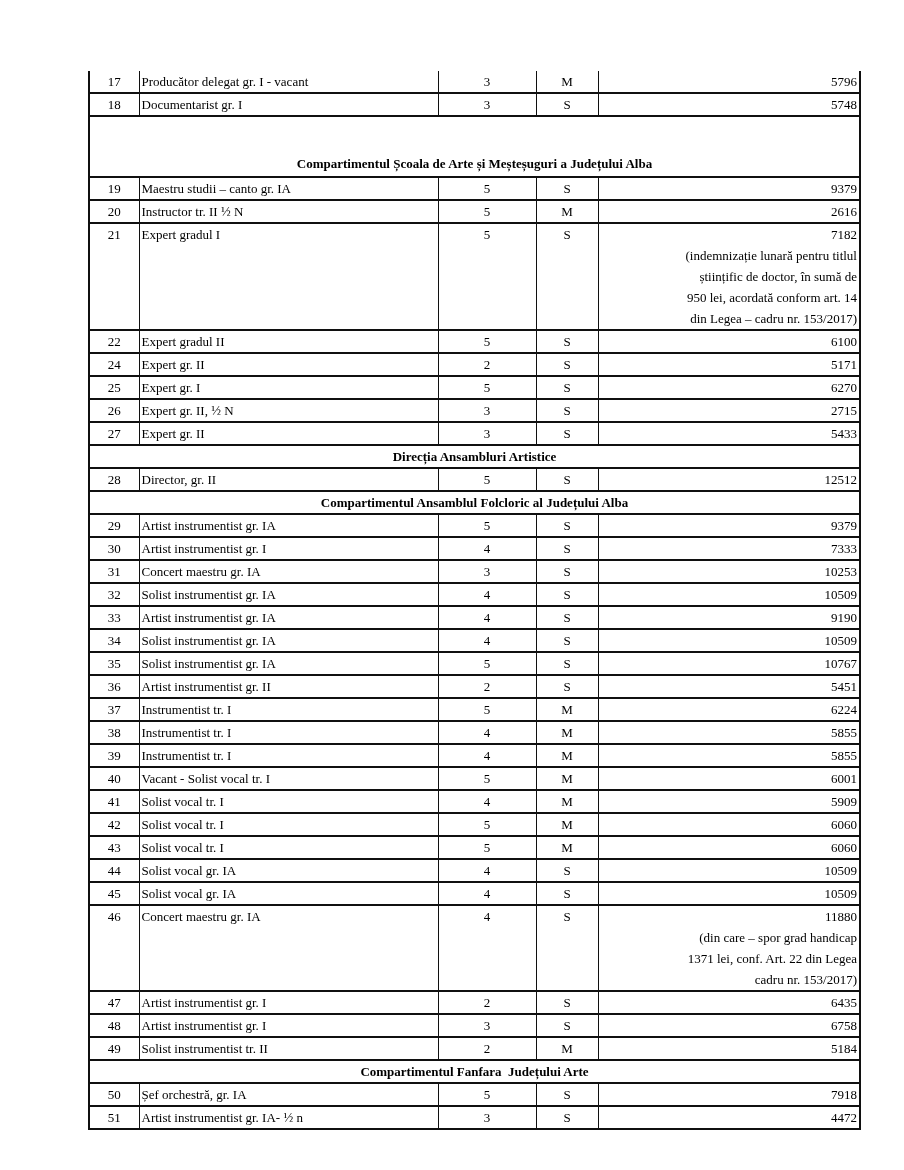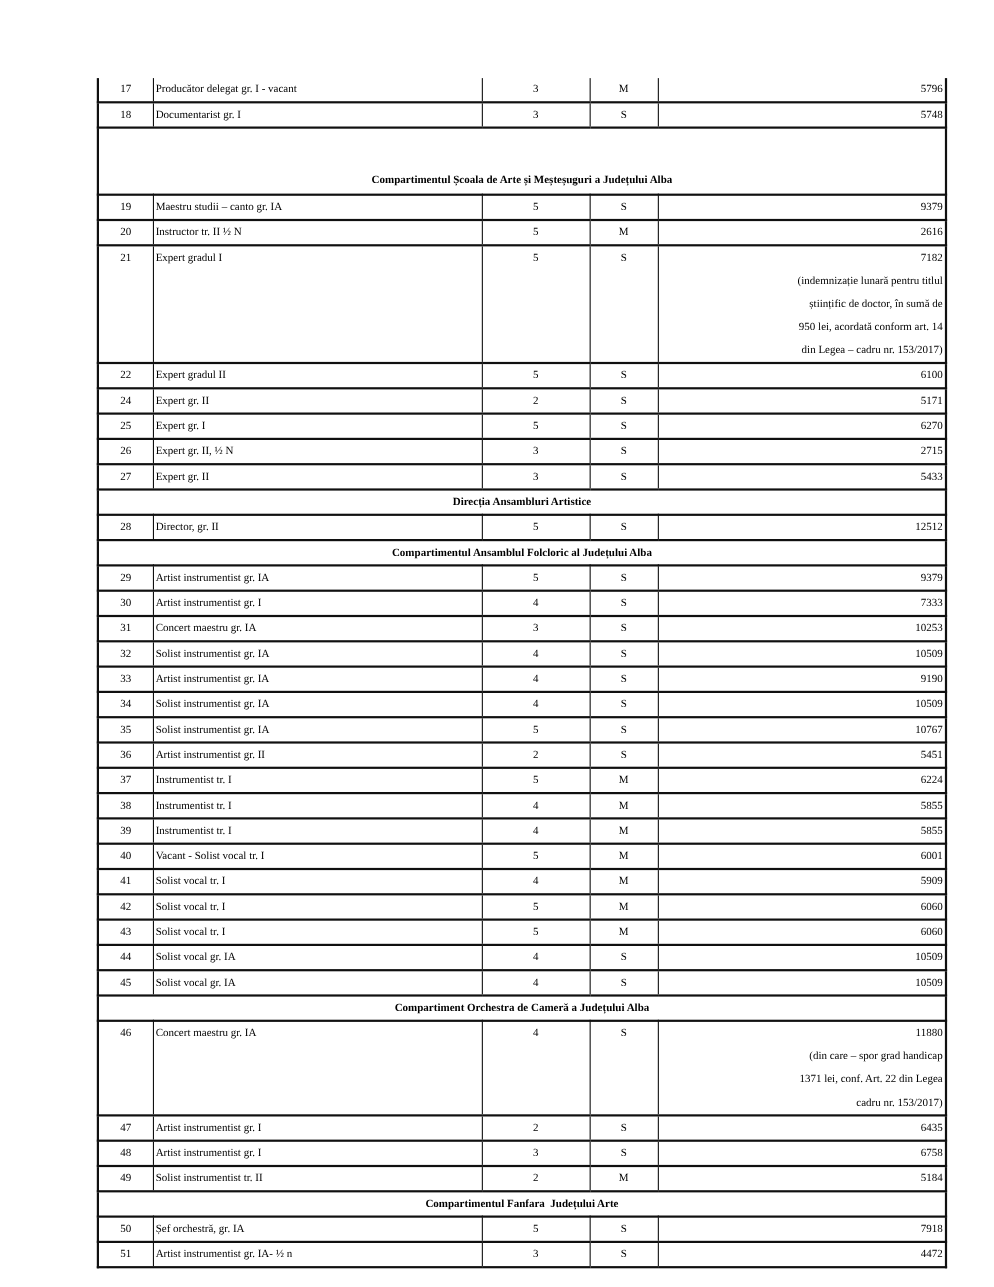--- a/index.html
+++ b/index.html
@@ -15,21 +15,21 @@
     width: 904px; height: 1170px;
     background: #ffffff;
     overflow: hidden;
   }
   table.roster {
     position: absolute;
     left: 88px; top: 71px;
     width: 771px;
     border-collapse: collapse;
     table-layout: fixed;
-    font-size: 10px;
+    font-size: 13px;
     line-height: 21px;
   }
   table.roster td {
     border-left: 1px solid #101010;
     border-right: 1px solid #101010;
     border-top: 2px solid #101010;
     border-bottom: 2px solid #101010;
     padding: 0 2px;
     height: 22px;
     vertical-align: top;
@@ -392,23 +392,20 @@
     <td class="c-nr">45</td>
     <td class="c-title">Solist vocal gr. IA</td>
     <td class="c-count">4</td>
     <td class="c-level">S</td>
     <td class="c-amount">
       <div>10509</div>
 
     </td>
   </tr>
 
-  <tr class="section-row">
-    <td colspan="5">Compartiment Orchestra de Cameră a Județului Alba</td>
-  </tr>
 
   <tr class="item-row">
     <td class="c-nr">46</td>
     <td class="c-title">Concert maestru gr. IA</td>
     <td class="c-count">4</td>
     <td class="c-level">S</td>
     <td class="c-amount">
       <div>11880</div>
       <div class="note">(din care – spor grad handicap
 1371 lei, conf. Art. 22 din Legea

